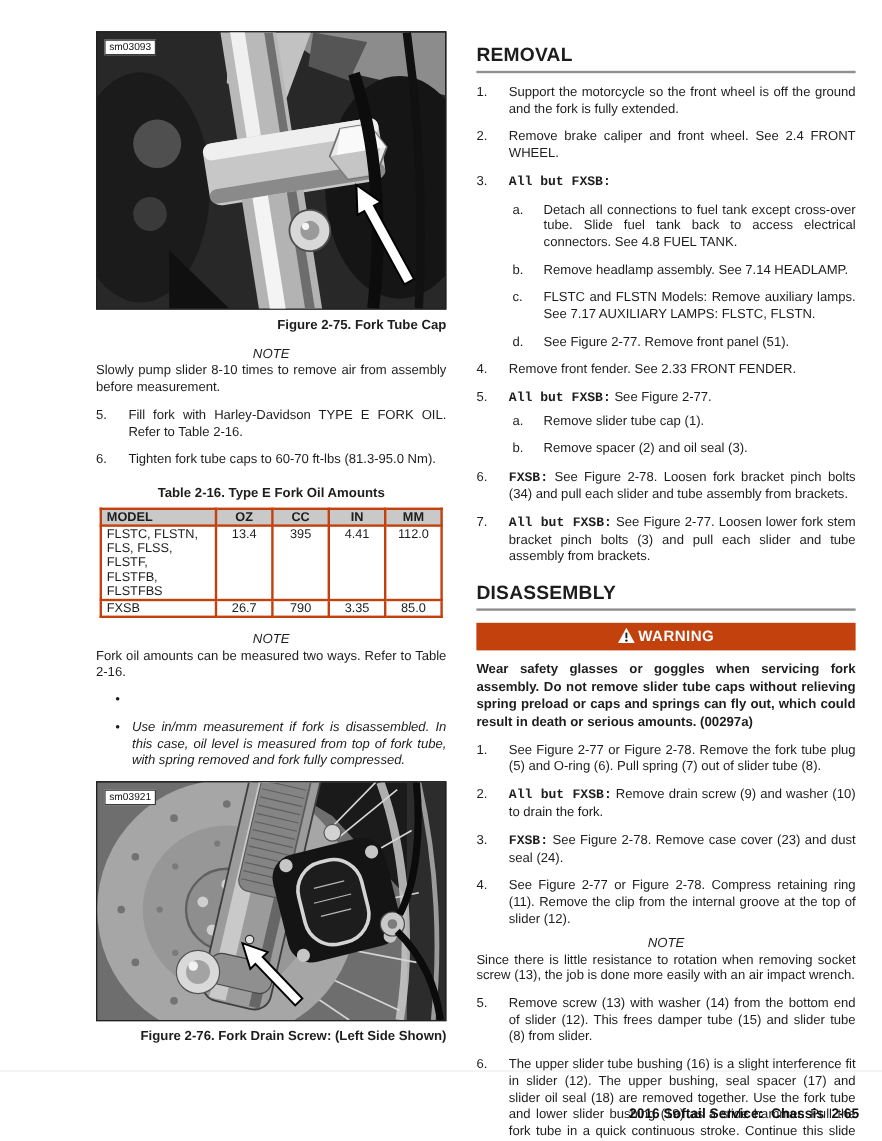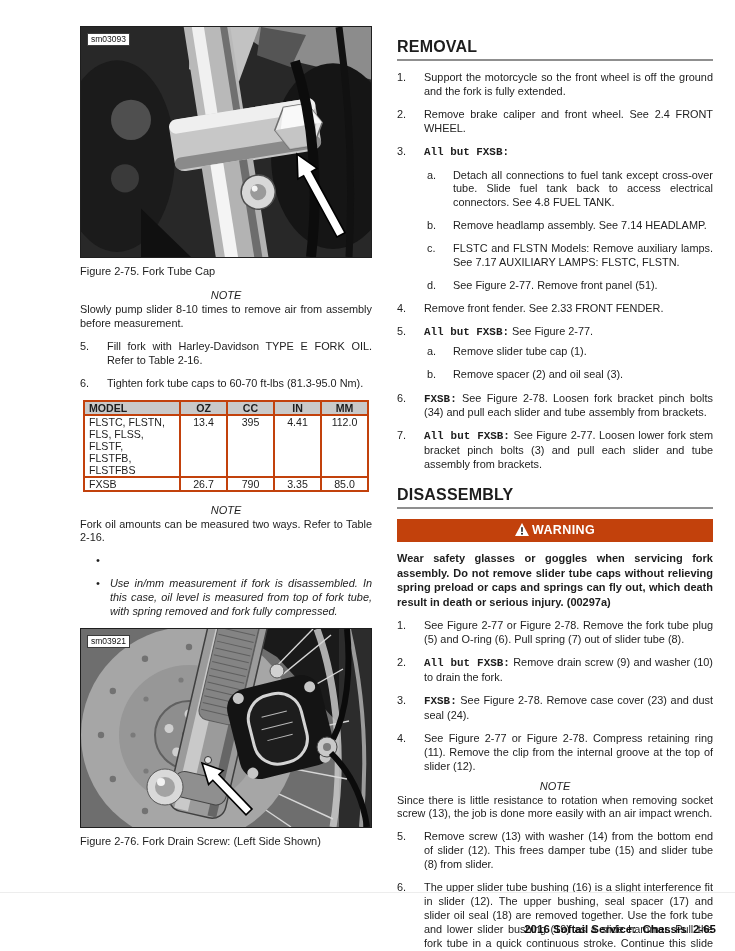--- a/index.html
+++ b/index.html
@@ -32,21 +32,21 @@
   .bullets .bm{flex:0 0 14px;margin-left:16px;}
   .bullets .bt{flex:1;text-align:justify;}
 
   
   .fig{margin:0;}
   .fig-top{margin-top:8px;}
   .photo{position:relative;border:1px solid #1f1f1f;background:#2a2a2a;}
   .photo svg{display:block;width:100%;height:100%;}
   .photo-tag{position:absolute;top:6px;left:6px;background:#fff;border:1px solid #3c3c3c;
              font-size:8.5px;line-height:11px;padding:0 3px;color:#111;}
-  .figcap{text-align:left;font-weight:normal;font-size:11px;margin:7px 0 0 0;}
+  .figcap{text-align:right;font-weight:bold;font-size:11px;margin:7px 0 0 0;}
 
   
   .tbl-title{text-align:center;font-weight:bold;font-size:11px;margin:14px 0 6px 0;}
   table.oil{border-collapse:collapse;table-layout:fixed;width:284px;margin-left:3px;font-size:10.6px;}
   table.oil th,table.oil td{border:2px solid #c2410c;padding:0 4px;vertical-align:top;}
   table.oil th{background:#c9c9c9;font-weight:bold;text-align:center;}
   table.oil th.model,table.oil td.model{text-align:left;}
   table.oil td.num{text-align:center;}
   .prewrap{white-space:pre-line;}
 
@@ -110,20 +110,21 @@
 
       <div class="step">
         <span class="sn">5.</span>
         <span class="st">Fill fork with Harley-Davidson TYPE E FORK OIL. Refer to Table 2-16.</span>
       </div>
       <div class="step">
         <span class="sn">6.</span>
         <span class="st">Tighten fork tube caps to 60-70 ft-lbs (81.3-95.0 Nm).</span>
       </div>
 
+      <div class="tbl-title">Table 2-16. Type E Fork Oil Amounts</div>
       <table class="oil">
         <colgroup>
             <col style="width:96px">
             <col style="width:47px">
             <col style="width:47px">
             <col style="width:47px">
             <col style="width:47px">
           </colgroup>
         <thead>
           <tr>
@@ -304,21 +305,21 @@
 
       <h2 class="section-h" style="margin-top:14px">DISASSEMBLY</h2>
 
       <div class="warnbar">
         <svg width="14" height="13" viewBox="0 0 24 22">
           <polygon points="12,0 24,22 0,22" fill="#ffffff"></polygon>
           <rect x="10.7" y="7" width="2.6" height="8" fill="#141414"></rect>
           <circle cx="12" cy="18.4" r="1.7" fill="#141414"></circle>
         </svg><span>WARNING</span>
       </div>
-      <p class="warn-text">Wear safety glasses or goggles when servicing fork assembly. Do not remove slider tube caps without relieving spring preload or caps and springs can fly out, which death result in death or serious injury. (00297a)</p>
+      <p class="warn-text">Wear safety glasses or goggles when servicing fork assembly. Do not remove slider tube caps without relieving spring preload or caps and springs can fly out, which could result in death or serious amounts. (00297a)</p>
 
       <div class="step">
         <span class="sn">1.</span>
         <span class="st">See Figure 2-77 or Figure 2-78. Remove the fork tube plug (5) and O-ring (6). Pull spring (7) out of slider tube (8).</span>
       </div>
       <div class="step">
         <span class="sn">2.</span>
         <span class="st"><span class="b">All but FXSB:</span> <span>Remove drain screw (9) and washer (10) to drain the fork.</span></span>
       </div>
       <div class="step">

